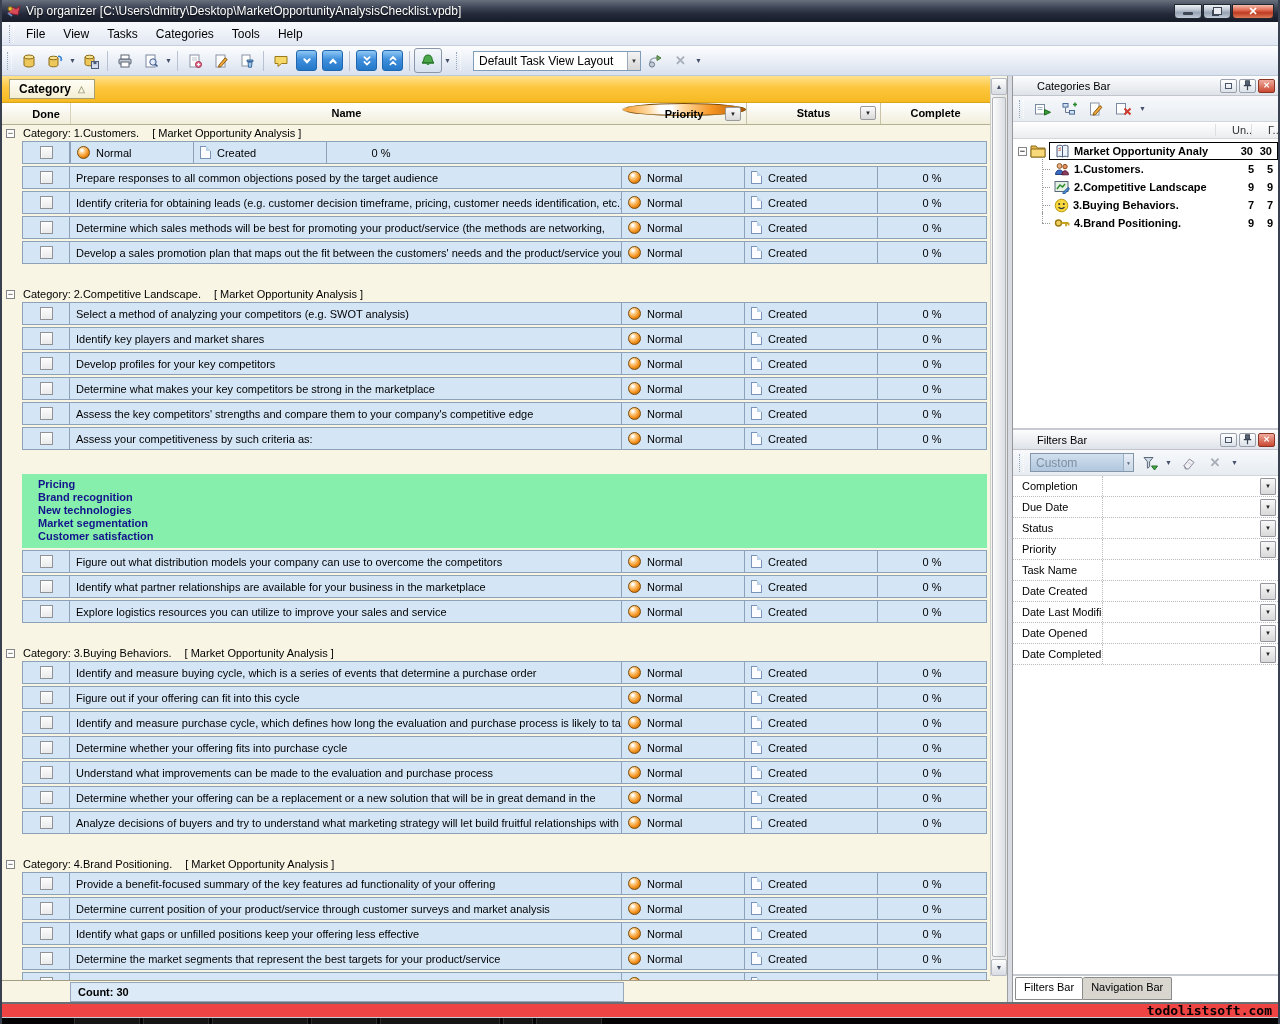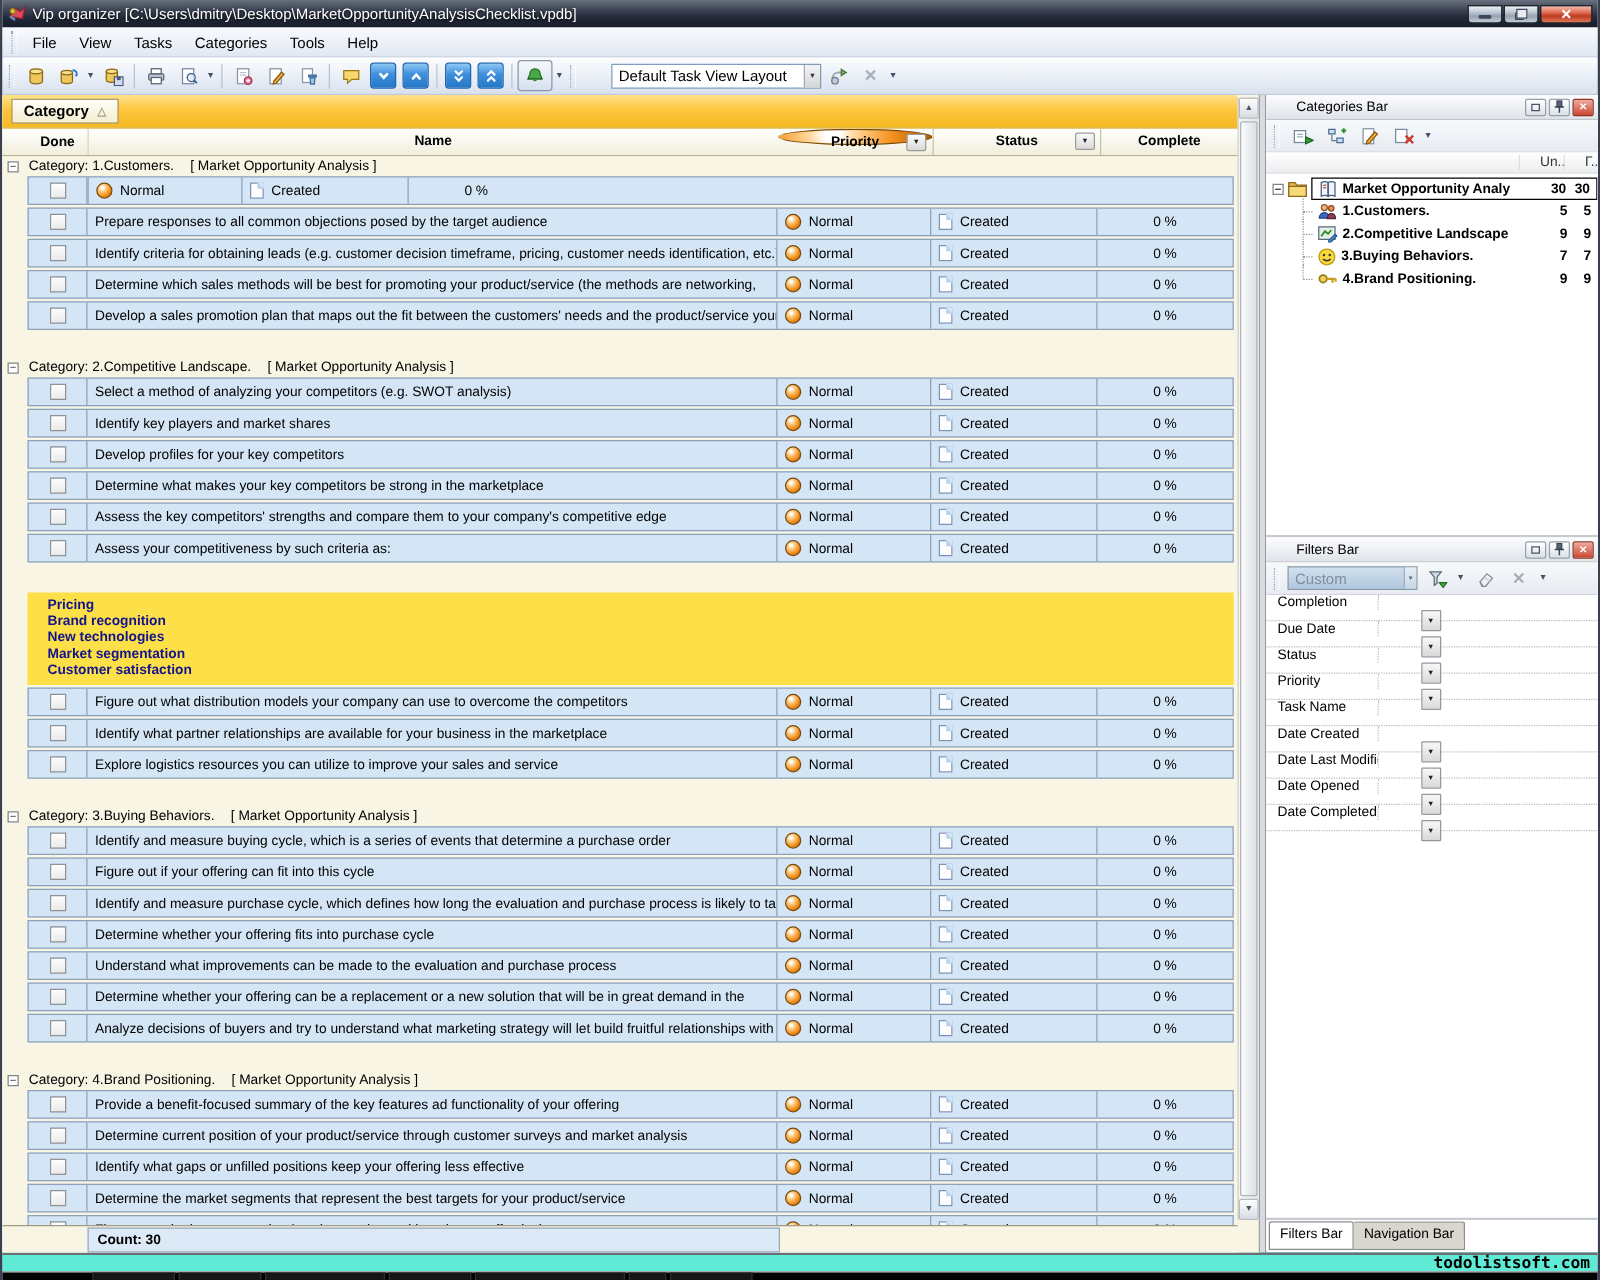--- a/index.html
+++ b/index.html
@@ -21,21 +21,21 @@
   .menu-item{padding:3px 9px;}
   .grip{width:5px;height:18px;border-left:1px dotted #9aa6ba;border-right:1px dotted #fff;margin:0 3px;}
 
   
   .toolbar{height:30px;background:linear-gradient(#fcfdfe,#e4eaf4 70%,#d9e1ee);border-bottom:1px solid #bec9da;display:flex;align-items:center;padding:0 2px;gap:1px;flex:none;}
   .tb-btn{width:25px;height:24px;display:flex;align-items:center;justify-content:center;border-radius:3px;flex:none;}
   .tb-sep{width:1px;height:20px;background:#b9c2d2;margin:0 3px;flex:none;}
   .tb-dd{font-size:7px;color:#44506a;width:9px;text-align:center;}
   .blue-btn{width:21px;height:21px;margin:0 2px;border-radius:3px;border:1px solid #1f66ae;background:linear-gradient(#8fc8f4,#3e8edc 45%,#2478c8);display:flex;align-items:center;justify-content:center;}
   .bell-btn{width:28px;height:25px;border:1px solid #8a96a8;border-radius:3px;background:linear-gradient(#f4f8fc,#d6e1ef);display:flex;align-items:center;justify-content:center;}
-  .combo{margin-left:24px;width:168px;height:20px;border:1px solid #7f9db9;background:#fff;display:flex;align-items:center;flex:none;}
+  .combo{margin-left:8px;width:168px;height:20px;border:1px solid #7f9db9;background:#fff;display:flex;align-items:center;flex:none;}
   .combo-text{flex:1;padding-left:5px;font-size:12px;white-space:nowrap;overflow:hidden;}
   .combo-arrow{width:13px;height:18px;background:linear-gradient(#f4f4f4,#d6d6d6);border-left:1px solid #9aaabc;display:flex;align-items:center;justify-content:center;font-size:6px;color:#333;}
   .gray-x{color:#a8aeb8;font-weight:bold;font-size:13px;}
 
   
   .main{display:flex;height:926px;flex:none;background:#f8f5e4;}
   .task-area{flex:1;position:relative;display:flex;flex-direction:column;padding-right:17px;background:#f8f5e4;border-right:1px solid #a0a0a0;min-width:0;}
 
   .band{height:27px;background:linear-gradient(#ffe18c,#fdc63e 45%,#f6b922);display:flex;align-items:center;padding-left:7px;border-bottom:1px solid #d8a418;flex:none;}
   .band-chip{display:flex;align-items:center;gap:7px;padding:2px 9px;background:linear-gradient(#fffef6,#f3eed2);border:1px solid #a89f72;font-weight:bold;font-size:12px;}
@@ -63,21 +63,21 @@
   .name-cell{flex:1;padding-left:6px;white-space:nowrap;}
   .pri-cell{width:123px;border-left:1px solid #8da1b9;gap:6px;padding-left:6px;}
   .status-cell{width:133px;border-left:1px solid #8da1b9;gap:6px;padding-left:6px;}
   .comp-cell{width:109px;border-left:1px solid #8da1b9;justify-content:center;}
   .cb{width:13px;height:13px;background:linear-gradient(#fdfdfd,#eaeaea);border:1px solid #8f9296;box-shadow:inset 1px 1px 0 #fff;}
   .pri{width:13px;height:13px;border-radius:50%;background:radial-gradient(circle at 35% 30%,#ffffff 8%,#ffd9a0 22%,#f59522 58%,#b05400 100%);border:1px solid #7a4a06;flex:none;}
   .page{width:11px;height:13px;background:#fdfdff;border:1px solid #7a94b8;position:relative;flex:none;}
   .page::after{content:"";position:absolute;right:-1px;top:-1px;border-style:solid;border-width:0 5px 5px 0;border-color:#d4e5f6 #d4e5f6 #b9d2ea transparent;}
 
   .group-spacer{height:20px;}
-  .note-block{background:#fde047;padding:4px 0 5px 16px;margin-bottom:2px;margin-top:24px;}
+  .note-block{background:#86efac;padding:4px 0 5px 16px;margin-bottom:2px;margin-top:24px;}
   .note-line{color:#13138c;font-weight:bold;line-height:13px;font-size:11px;}
 
   .count-row{height:22px;background:#f8f5e4;border-top:1px solid #a29c84;display:flex;align-items:center;padding-left:68px;flex:none;}
   .count-cell{width:554px;height:20px;background:#dce9f6;border:1px solid #98a8bc;display:flex;align-items:center;padding-left:7px;font-weight:bold;}
 
   .vscroll{position:absolute;top:2px;right:0;width:17px;bottom:26px;display:flex;flex-direction:column;background:linear-gradient(to right,#f5f5f3,#e6e6e2);border-left:1px solid #d0d0ca;}
   .sb-btn{height:17px;flex:none;display:flex;align-items:center;justify-content:center;font-size:7px;color:#4a5668;background:linear-gradient(#fefefe,#d8dce2);border:1px solid #b6bac2;border-radius:2px;}
   .sb-track{flex:1;position:relative;}
   .sb-thumb{position:absolute;top:2px;left:1px;right:1px;bottom:2px;background:linear-gradient(to right,#fbfbfb,#dcdfe3);border:1px solid #aeb2ba;border-radius:2px;}
 
@@ -111,31 +111,31 @@
   .tree-row.child{padding-left:22px;}
   .tree-elbow{width:16px;align-self:stretch;position:relative;flex:none;}
   .tree-elbow::before{content:"";position:absolute;left:7px;top:-3px;bottom:0;border-left:1px dotted #9a9a9a;}
   .tree-elbow::after{content:"";position:absolute;left:7px;top:50%;width:8px;border-top:1px dotted #9a9a9a;}
   .tree-row.last .tree-elbow::before{bottom:50%;}
 
   .fcombo{width:104px;height:19px;border:1px solid #8496a8;background:linear-gradient(#d2e0ef,#b0c7dd);display:flex;align-items:center;flex:none;}
   .fcombo-text{flex:1;padding-left:5px;color:#7e8fa2;font-size:12px;}
   .fcombo-arrow{width:10px;height:17px;border-left:1px solid #9ab0c4;background:linear-gradient(#e8eef6,#c8d6e6);display:flex;align-items:center;justify-content:center;font-size:5px;color:#5a6a7c;}
   .filter-rows{flex:1;background:#fff;overflow:hidden;}
-  .filter-row{height:21px;display:flex;align-items:center;border-bottom:1px dotted #bcbcbc;font-size:11px;flex-direction:column;}
+  .filter-row{height:21px;display:flex;align-items:center;border-bottom:1px dotted #bcbcbc;font-size:11px;}
   .filter-label{width:90px;padding-left:9px;border-right:1px dotted #bcbcbc;align-self:stretch;display:flex;align-items:center;white-space:nowrap;overflow:hidden;flex:none;}
   .filter-value{flex:1;align-self:stretch;}
   .dd{width:16px;height:17px;margin-right:2px;background:linear-gradient(#f8f8f8,#d9d9d9);border:1px solid #96969e;border-radius:1px;display:flex;align-items:center;justify-content:center;font-size:6px;color:#222;flex:none;}
 
   .tabs{height:24px;flex:none;background:#fff;display:flex;align-items:stretch;padding:1px 0 0 2px;}
   .tab{padding:3px 8px 0;border:1px solid #8a8a8a;background:#fff;font-size:11px;border-radius:2px 2px 0 0;}
   .tab.inactive{background:#d9d6cf;border-left:none;}
 
   
-  .strip{height:15px;flex:none;background:#5eead4;border-top:2px solid #6a6f76;display:flex;align-items:center;justify-content:flex-end;padding-right:6px;}
+  .strip{height:15px;flex:none;background:#ef4444;border-top:2px solid #6a6f76;display:flex;align-items:center;justify-content:flex-end;padding-right:6px;}
   .brand{font-family:"DejaVu Sans Mono",monospace;font-weight:bold;font-size:13px;line-height:13px;}
   .taskbar{height:7px;flex:none;background:#030303;display:flex;gap:3px;padding-left:72px;border-top:1px solid #c8ccd2;}
   .taskbar i{width:66px;background:#151515;border-left:1px solid #2e2e2e;border-right:1px solid #2e2e2e;}
 </style>
 </head>
 <body>
 
 <div class="frame">
 
   <div class="titlebar">

